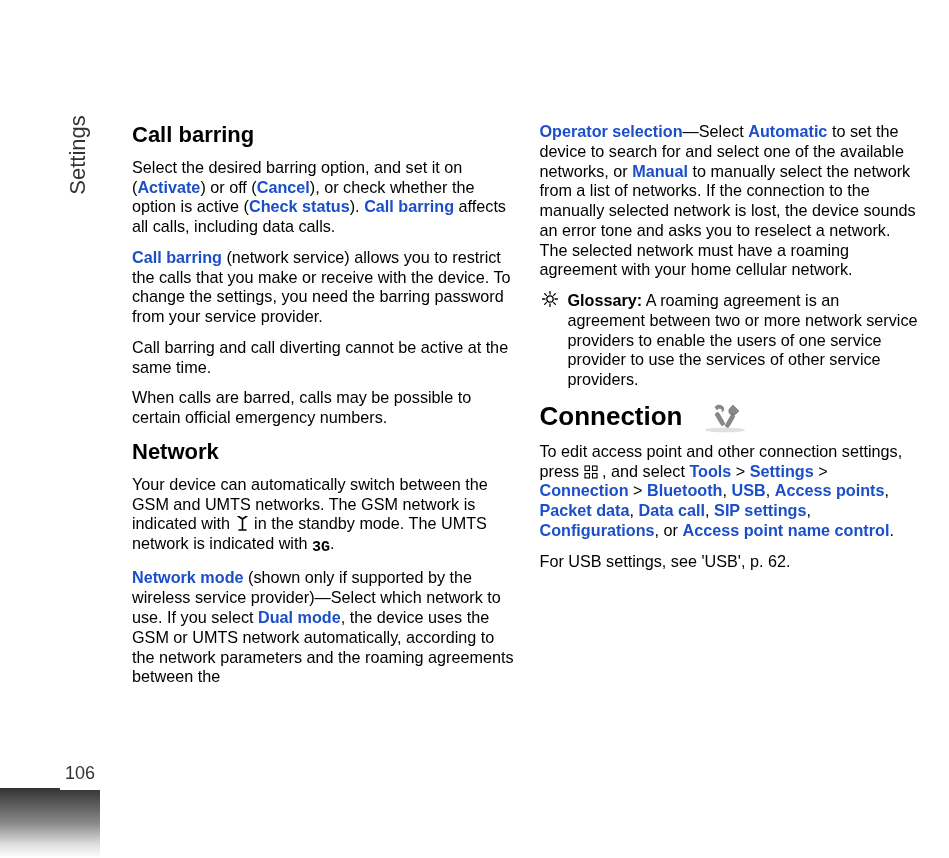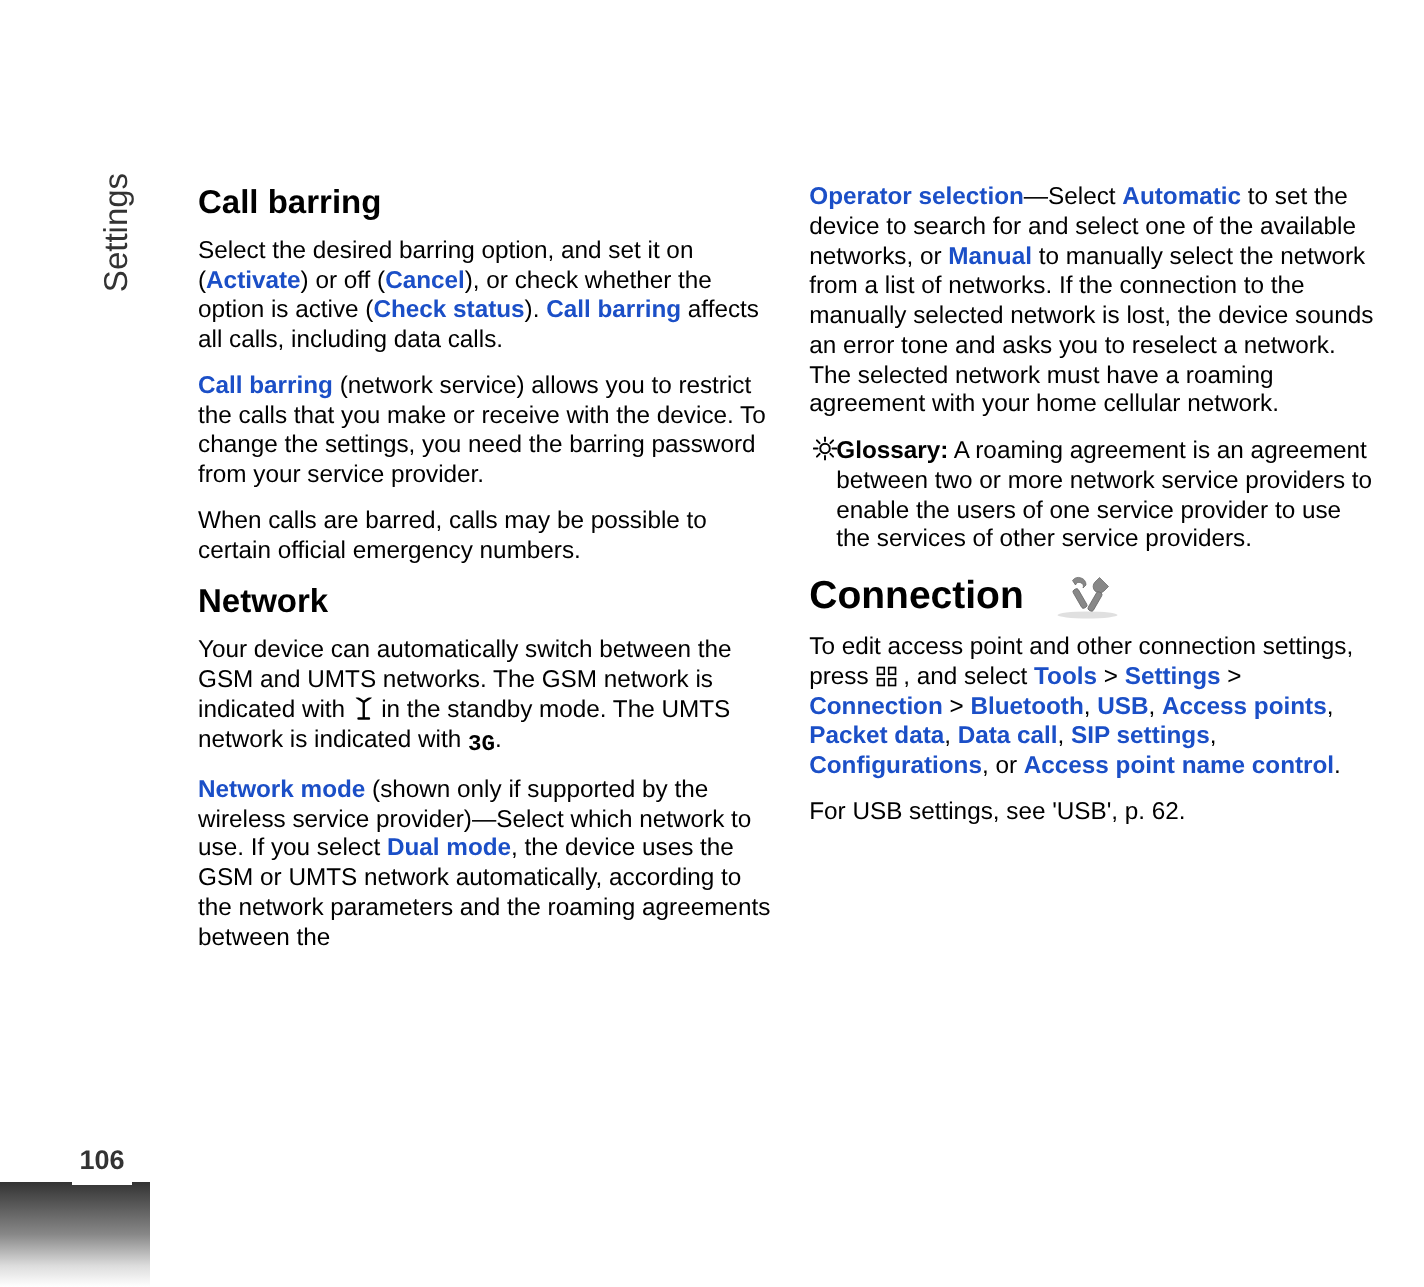--- a/index.html
+++ b/index.html
@@ -39,31 +39,31 @@
   }
   .sidebar-label span {
     transform: rotate(-90deg);
     font-size: 22px;
     color: #333;
     white-space: nowrap;
     font-stretch: condensed;
   }
   .page-number {
     position: absolute;
-    left: 48px;
+    left: 60px;
     top: 756px;
     width: 40px;
     height: 34px;
     background: #fff;
     display: flex;
     align-items: center;
     justify-content: center;
     font-size: 18px;
     color: #333;
-    font-weight: bold;
+    font-weight: normal;
   }
   .gradient-bottom {
     position: absolute;
     left: 0;
     bottom: 0;
     width: 100px;
     height: 70px;
     background: linear-gradient(to bottom, #333 0%, #888 50%, #ddd 80%, #fff 100%);
   }
   .sidebar-bg-inner {
@@ -100,20 +100,21 @@
     margin-bottom: 9px;
     font-stretch: condensed;
     display: flex;
     align-items: center;
     gap: 12px;
     color: #000;
   }
   .blue { color: #1b4fc7; font-weight: bold; }
   .glossary-block {
     display: flex;
+    gap: 10px;
     margin-bottom: 11px;
     padding-left: 2px;
   }
   .glossary-block .txt { flex: 1; }
   .icon-inline {
     display: inline-block;
     vertical-align: -2px;
   }
   svg { display: block; }
 </style>
@@ -140,20 +141,21 @@
       <h2>Call barring</h2>
 
       <p>
         <span>Select the desired barring option, and set it on (</span><span class="blue">Activate</span><span>) or off (</span><span class="blue">Cancel</span><span>), or check whether the option is active (</span><span class="blue">Check status</span><span>). </span><span class="blue">Call barring</span><span> affects all calls, including data calls.</span>
       </p>
 
       <p>
         <span class="blue">Call barring</span><span> (network service) allows you to restrict the calls that you make or receive with the device. To change the settings, you need the barring password from your service provider.</span>
       </p>
 
+      <p>Call barring and call diverting cannot be active at the same time.</p>
 
       <p>When calls are barred, calls may be possible to certain official emergency numbers.</p>
 
       <h2>Network</h2>
 
       <p>
         <span>Your device can automatically switch between the GSM and UMTS networks. The GSM network is indicated with </span><span class="icon-inline"><svg width="15" height="15" viewBox="0 0 15 15">
               <path d="M7.5 3 L3 0 M7.5 3 L12 0 M7.5 3 L7.5 14 M4 14 L11 14" stroke="#000" stroke-width="1.6" fill="none" stroke-linecap="round"></path>
             </svg></span><span> in the standby mode. The UMTS network is indicated with </span><span class="icon-inline" style="font-weight:bold; font-size:15px;font-family:Liberation Mono, monospace;">3G</span><span>.</span>
       </p>

